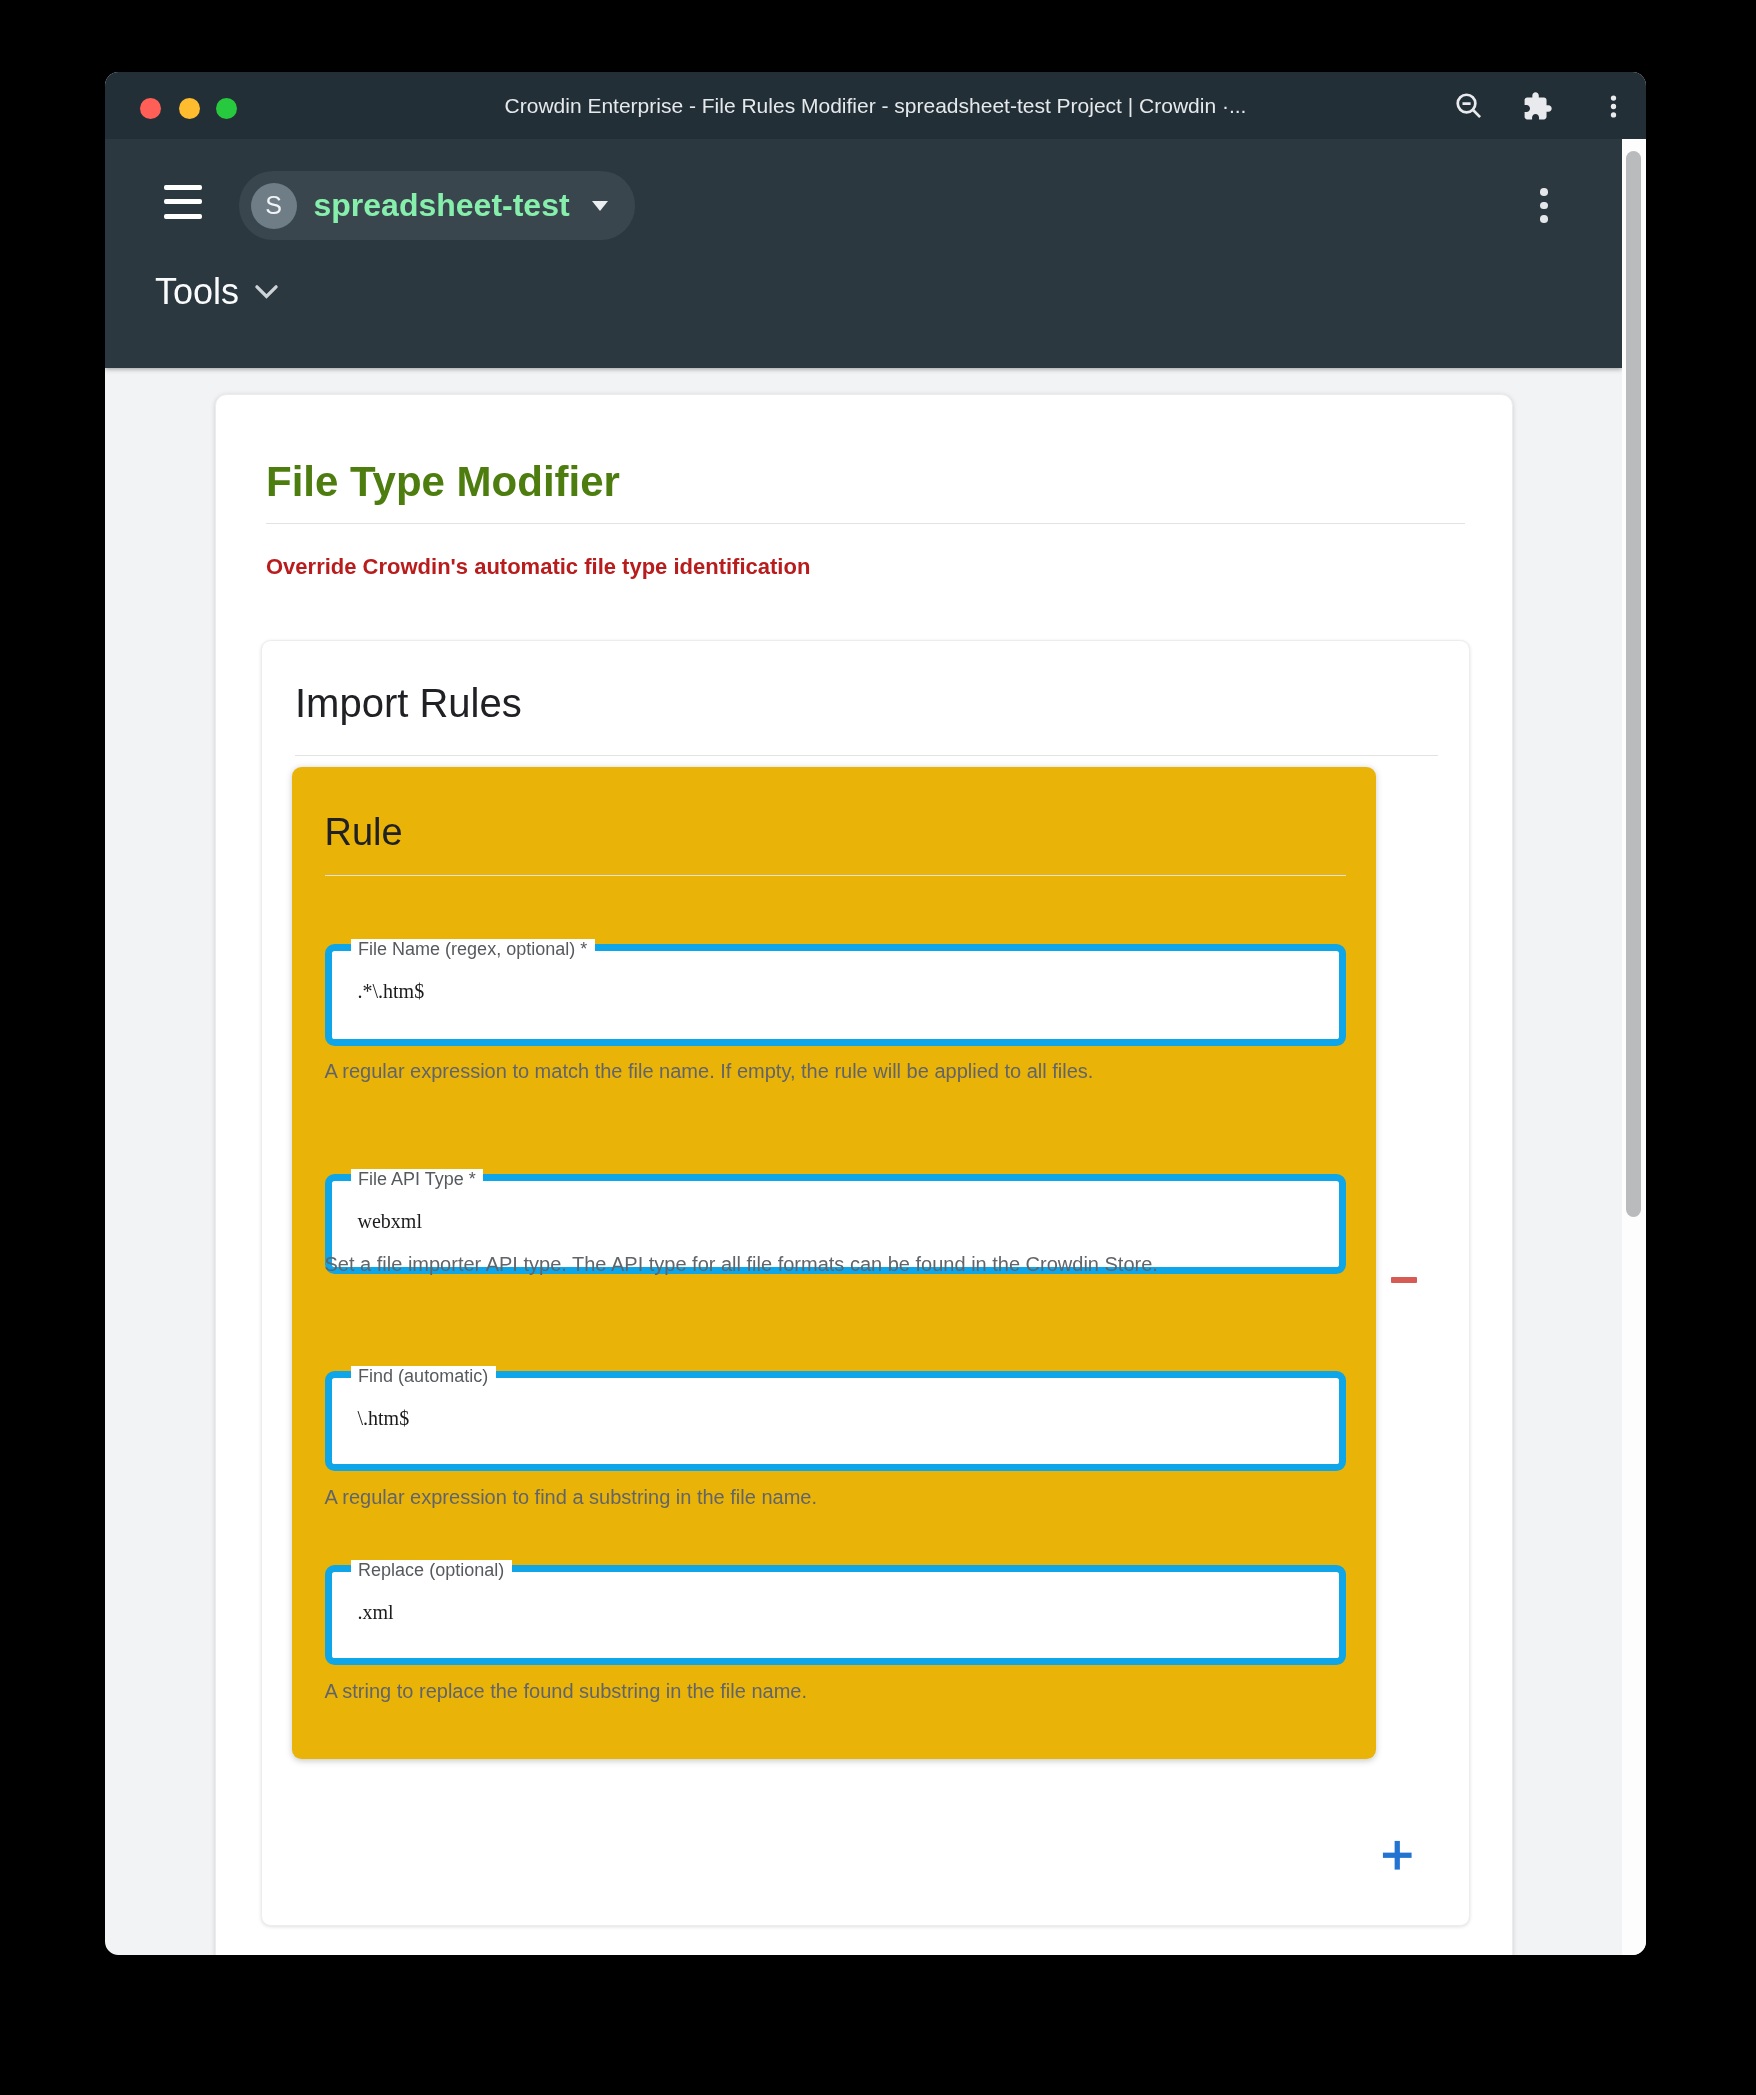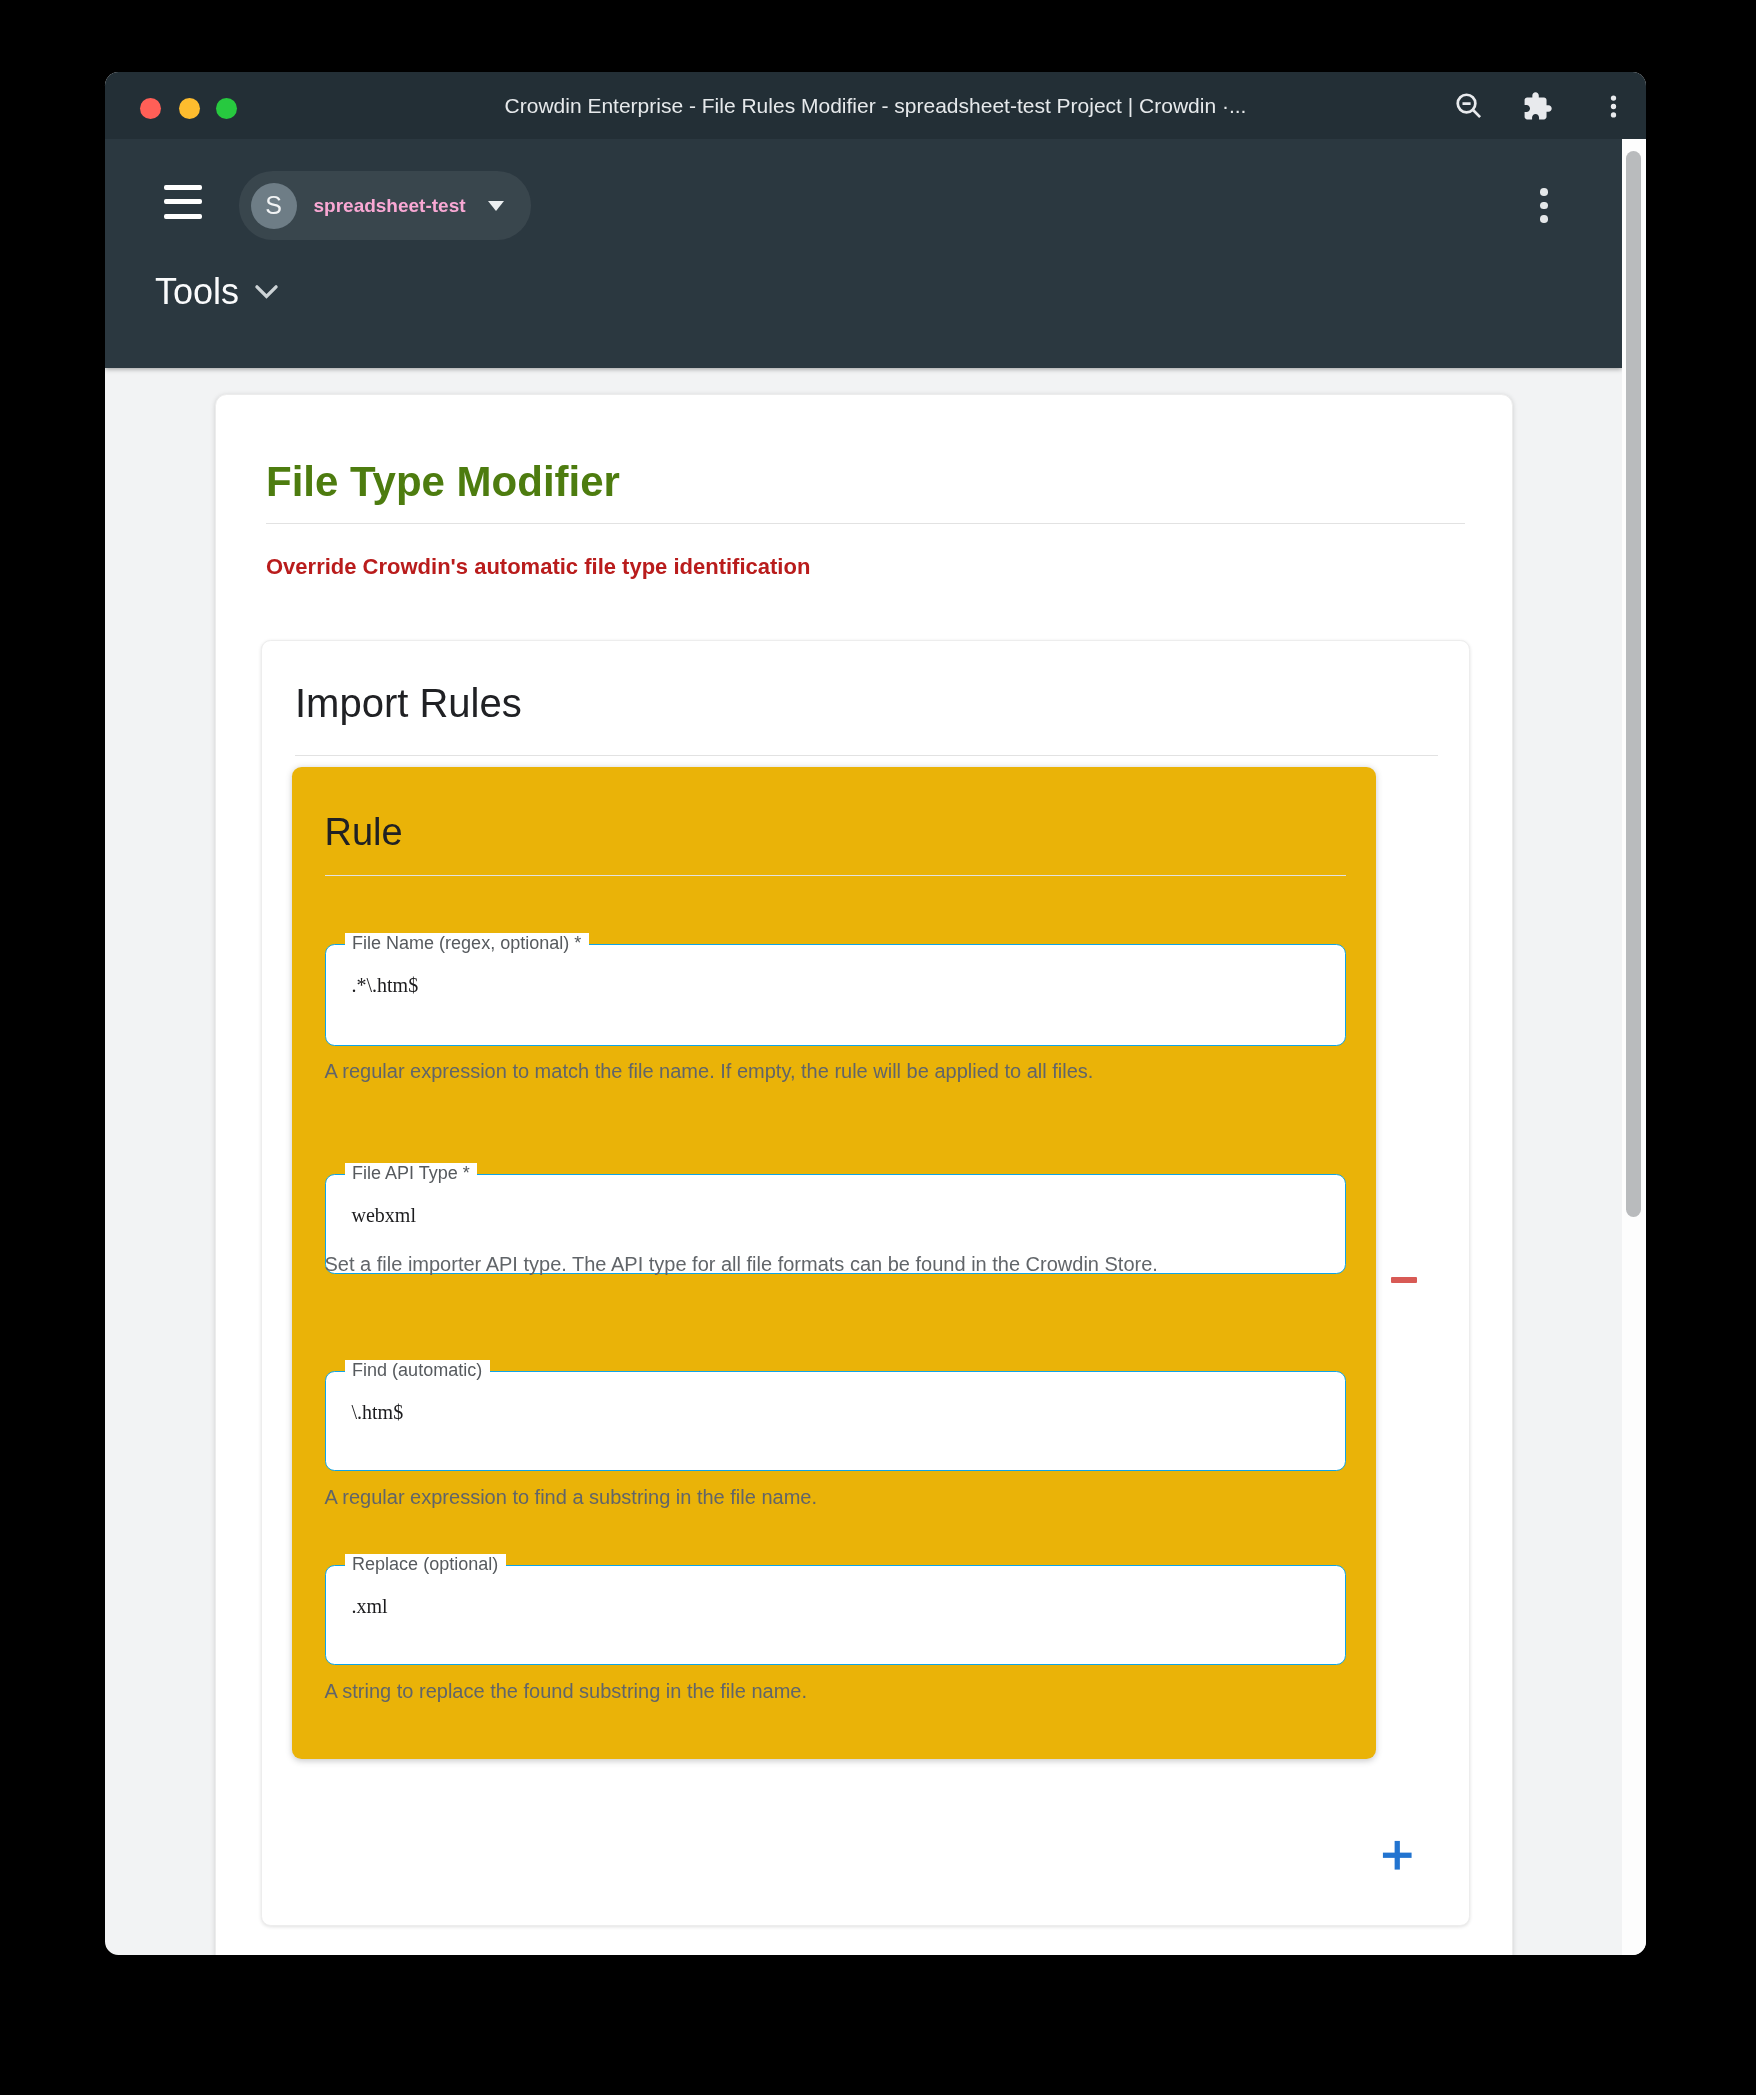--- a/index.html
+++ b/index.html
@@ -26,21 +26,21 @@
   .appheader { position:absolute; left:0; top:67px; width:1517px; height:229px; background:#2b3840;
                box-shadow:0 1.9px 4.8px rgba(0,0,0,.35); z-index:4; }
   .hamburger { position:absolute; left:59px; top:46px; width:38px; height:34px; cursor:pointer; }
   .hamburger span { position:absolute; left:0; width:38px; height:4.8px; background:#fff; border-radius:1.9px; }
   .hamburger span:nth-child(1){ top:0; } .hamburger span:nth-child(2){ top:14.3px; } .hamburger span:nth-child(3){ top:29px; }
   .project-pill { position:absolute; left:134px; top:32px; height:69px; border-radius:34px;
                   background:rgba(255,255,255,.07); display:flex; align-items:center;
                   padding:0 27px 0 11.5px; gap:17px; cursor:pointer; }
   .avatar { width:46px; height:46px; border-radius:50%; background:#6e7d86; color:#f2f4f5;
             font-size:25px; display:flex; align-items:center; justify-content:center; }
-  .project-name { color:#f9a8d4; font-size:19px; font-weight:bold; }
+  .project-name { color:#86efac; font-size:32px; font-weight:bold; }
   .caret-down { width:0; height:0; border-left:8.6px solid transparent; border-right:8.6px solid transparent;
                 border-top:10.5px solid #eceff1; margin-left:5.7px; }
   .header-kebab { position:absolute; left:1420px; top:38px; width:38px; height:57px;
                   display:flex; flex-direction:column; align-items:center; justify-content:center; gap:5.7px; cursor:pointer; }
   .header-kebab i { width:7.6px; height:7.6px; border-radius:50%; background:#e4e7e9; }
   .tools-row { position:absolute; left:50px; top:132px; display:flex; align-items:center; gap:15.3px; cursor:pointer; }
   .tools-label { color:#fafbfc; font-size:36px; font-weight:500; }
 
   
   .scrollbar { position:absolute; right:0; top:67px; bottom:0; width:24px; background:#fdfdfd; z-index:6; }
@@ -59,21 +59,21 @@
                 background:#fff; border:1px solid #ededed; border-radius:9.6px;
                 box-shadow:0 1px 3.8px rgba(0,0,0,.12); }
   .h2 { position:absolute; left:33px; top:40px; font-size:40px; color:#202124; font-weight:400; }
   .d2 { left:33px; top:114px; width:1143px; }
 
   .rule-card { position:absolute; left:30px; top:126px; width:1084px; height:992px;
                background:#eab308; border-radius:9.6px; box-shadow:0 1.9px 6.7px rgba(60,64,67,.28); }
   .h3 { position:absolute; left:32.5px; top:44px; font-size:38px; color:#202124; font-weight:400; }
   .d3 { left:32.5px; top:108px; width:1021px; }
 
-  .field { position:absolute; left:32.5px; width:1021px; border:1px solid #0ea5e9; border-radius:9.6px; background:#fff; }
+  .field { position:absolute; left:32.5px; width:1021px; border:7px solid #0ea5e9; border-radius:9.6px; background:#fff; }
   .f1 { top:177px; height:102px; } .f2 { top:371px; height:100px;margin-top:36px; }
   .f3 { top:604px; height:100px; } .f4 { top:798px; height:100px; }
   .field-label { position:absolute; top:-12.4px; left:19px; background:#fff; padding:0 7.6px;
                  font-size:18px; color:#565a5e; white-space:nowrap; }
   .field-input { position:absolute; left:0; top:0; width:100%; height:100%; border:none; outline:none;
                  resize:none; background:transparent; font-family:Liberation Serif, serif;
                  font-size:20px; color:#1c1c1e; padding:27px 19px 0 26px; line-height:1.3; }
   .helper { position:absolute; left:32.5px; font-size:20px; color:#616569; line-height:1.9; max-width:956px; }
   .hp1 { top:285px; } .hp2 { top:478px; max-width:920px; } .hp3 { top:711px; } .hp4 { top:905px; }
 

